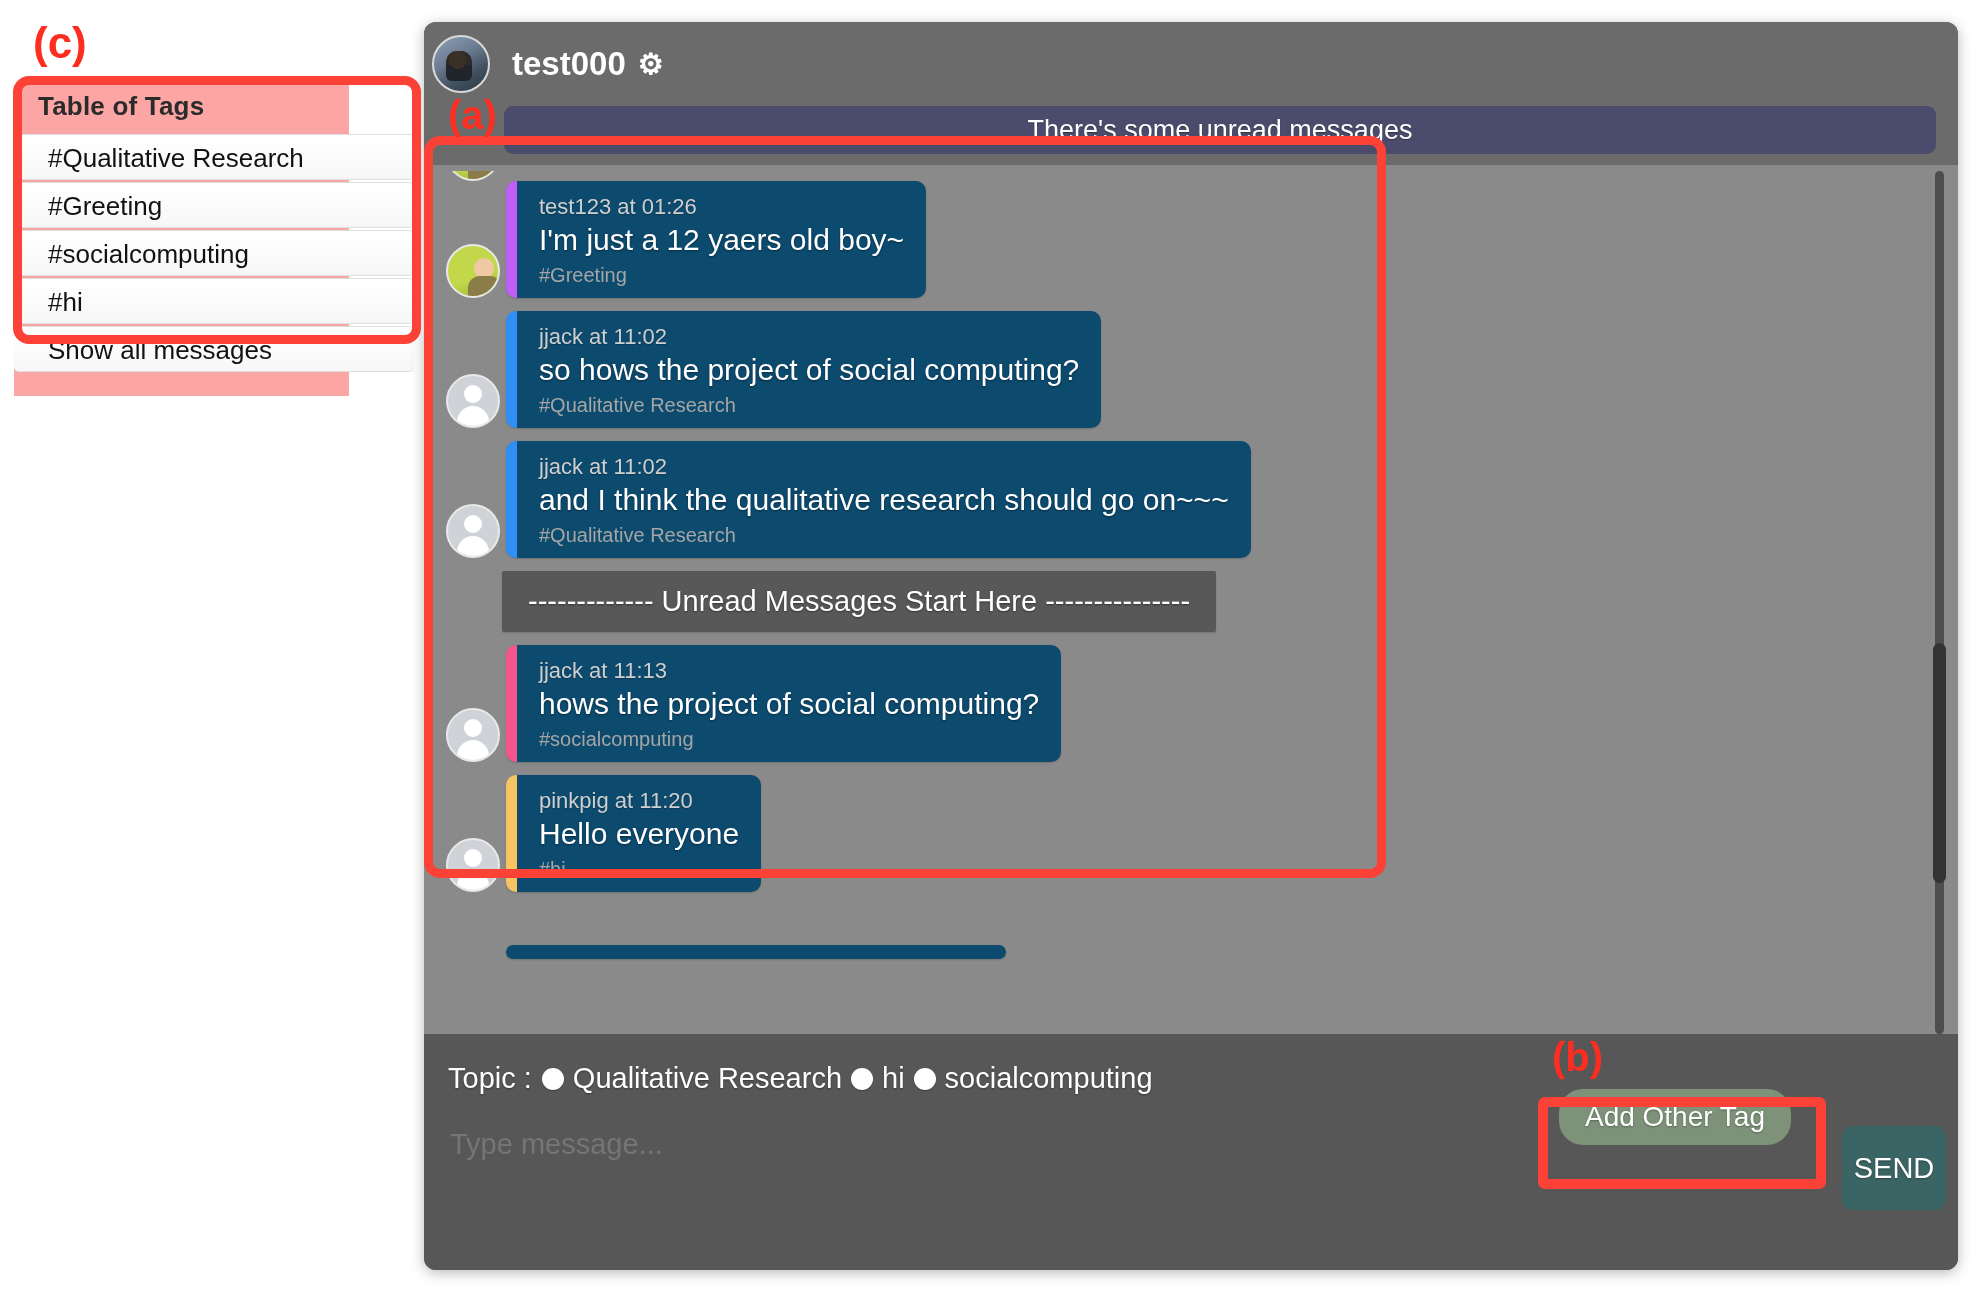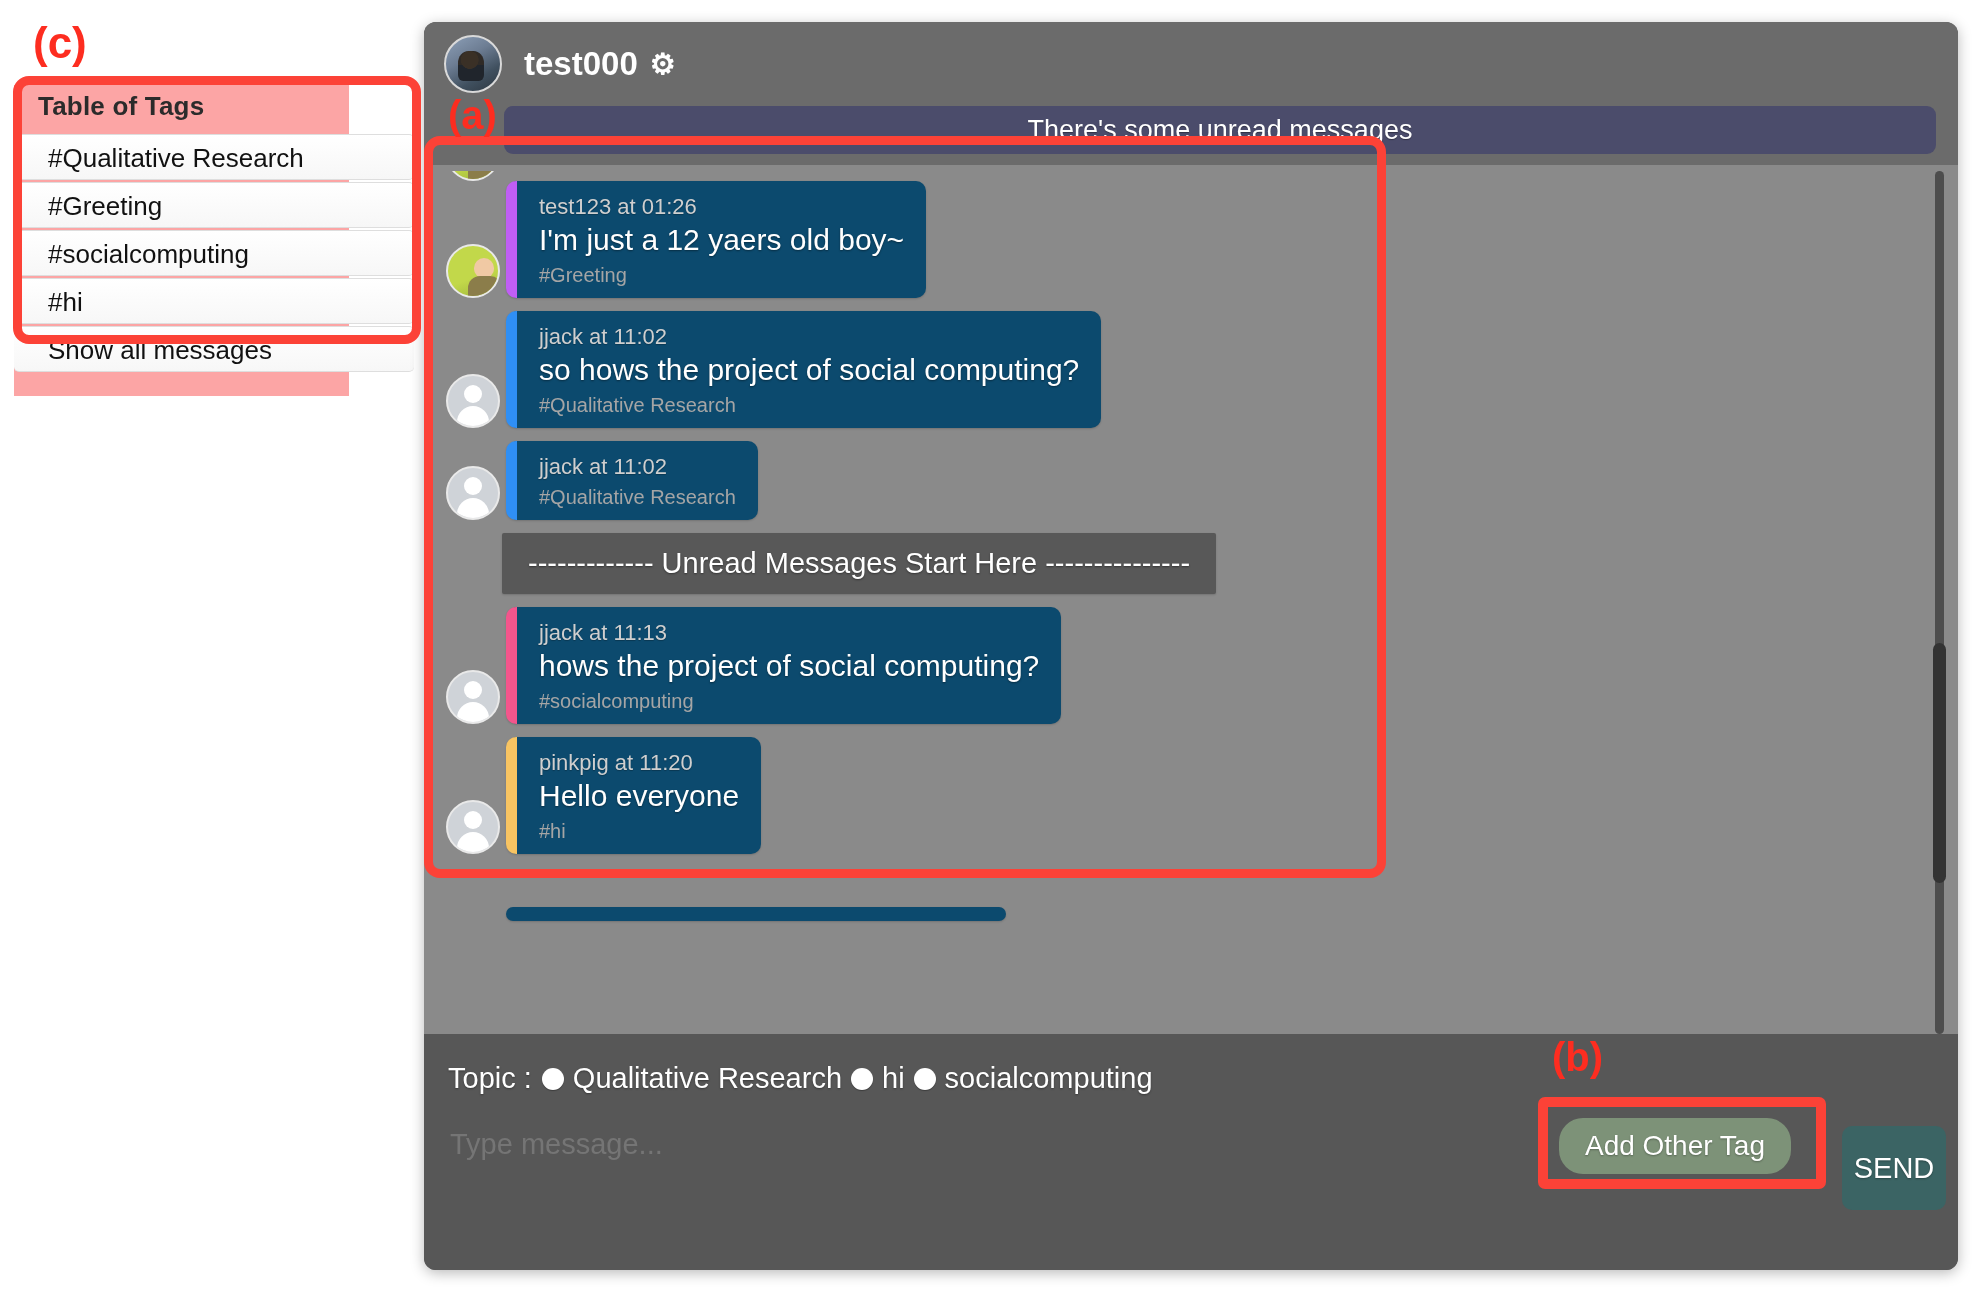--- a/index.html
+++ b/index.html
@@ -51,21 +51,21 @@
 
   
   #chat-window{
     position:absolute;left:424px;top:22px;width:1534px;height:1248px;
     background:#575757;border-radius:12px;overflow:hidden;
     box-shadow:0 3px 14px rgba(0,0,0,.28);
   }
 
   
   #chat-header{
-    height:84px;display:flex;align-items:center;padding:0 0 0 20px;
+    height:84px;display:flex;align-items:center;padding:0 0 0 8px;
     background:#6b6b6b;
   }
   #header-avatar{
     width:54px;height:54px;border-radius:50%;
     background:linear-gradient(150deg,#8da0b8 0%,#6d7d93 38%,#40505f 70%,#2d3740 100%);
     border:2px solid #d9d9d9;flex:none;position:relative;overflow:hidden;
   }
   #header-avatar:after{
     content:"";position:absolute;left:12px;top:14px;width:26px;height:30px;
     background:radial-gradient(circle at 45% 30%,#3a3026 0 34%,rgba(0,0,0,0) 36%),
@@ -170,21 +170,21 @@
     width:22px;height:22px;border-radius:50%;background:#ffffff;
     display:inline-block;margin-right:9px;flex:none;
     box-shadow:0 1px 1px rgba(0,0,0,.3);
   }
   #message-input{
     margin:32px 0 0 24px;color:#a3a3a3;font-size:29px;
     background:transparent;border:none;outline:none;
     width:900px;font-family:"Liberation Sans",sans-serif;
   }
   #add-other-tag-btn{
-    position:absolute;right:167px;top:84px;
+    position:absolute;right:167px;top:55px;
     background:#7d9278;color:#ffffff;font-size:28px;
     border:none;border-radius:24px;padding:12px 26px;
     cursor:pointer;font-family:"Liberation Sans",sans-serif;
     text-shadow:0 1px 2px rgba(0,0,0,.3);
   }
   #send-btn{
     position:absolute;right:12px;top:92px;
     width:104px;height:84px;
     background:#3b6464;color:#ffffff;font-size:29px;
     border:none;border-radius:10px;cursor:pointer;
@@ -242,20 +242,21 @@
           <div class="meta">jjack at 11:02</div>
           <div class="text">so hows the project of social computing?</div>
           <div class="tag">#Qualitative Research</div>
         </div>
       </div>
 
       <div class="msg-row">
         <div class="msg-avatar"></div>
         <div class="bubble has-accent" style="border-left-color:#2f8ff5;">
           <div class="meta">jjack at 11:02</div>
+          <div class="text">and I think the qualitative research should go on~~~</div>
           <div class="tag">#Qualitative Research</div>
         </div>
       </div>
 
       <div class="msg-row divider-row">
         <div class="divider-bubble">------------- Unread Messages Start Here ---------------</div>
       </div>
 
       <div class="msg-row">
         <div class="msg-avatar"></div>

